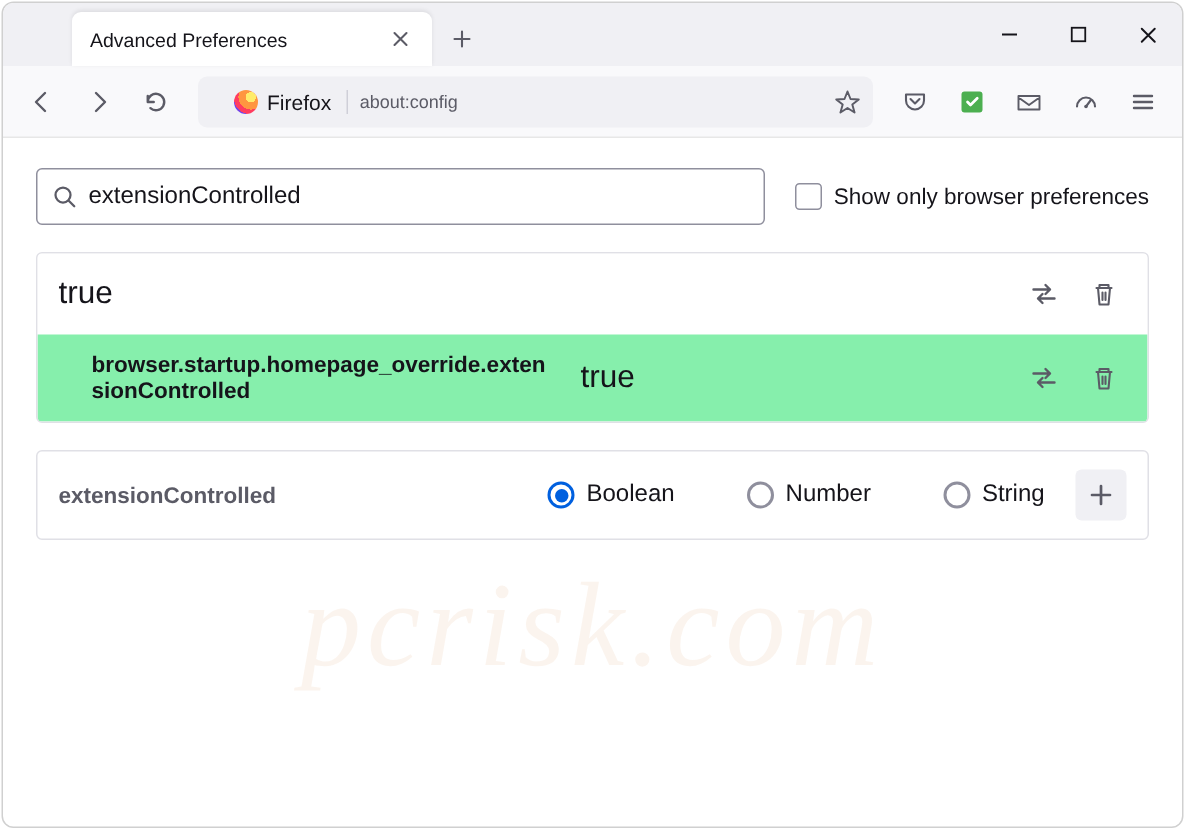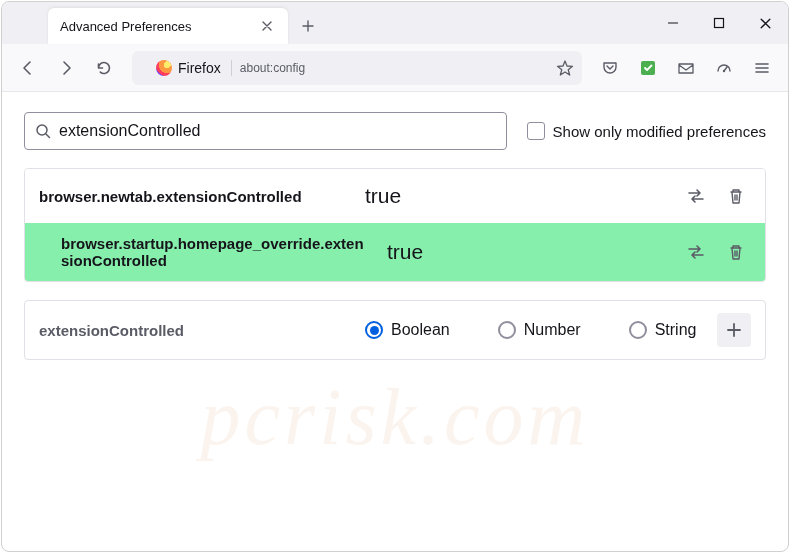--- a/index.html
+++ b/index.html
@@ -163,27 +163,26 @@
         <span>
           <svg width="16" height="16" viewBox="0 0 16 16">
               <circle cx="7" cy="7" r="5" stroke="#5b5b66" stroke-width="1.5" fill="none"></circle>
               <path d="M11 11 L14.5 14.5" stroke="#5b5b66" stroke-width="1.5" stroke-linecap="round"></path>
             </svg>
         </span>
         <input value="extensionControlled" style="">
       </div>
       <label class="modified-label">
         <span class="checkbox"></span>
-        <span>Show only modified preferences</span>
+        <span>Show only browser preferences</span>
       </label>
     </div>
 
     <div class="prefs">
       <div class="pref-row odd">
-        <div class="pref-name">browser.newtab.extensionControlled</div>
         <div class="pref-value">true</div>
         <div class="pref-actions">
           <span class="icon-btn">
             <svg width="20" height="20" viewBox="0 0 20 20">
                 <path d="M3 7 H14 M14 7 L11 4 M14 7 L11 10 M17 13 H6 M6 13 L9 10 M6 13 L9 16" stroke="currentColor" stroke-width="1.6" fill="none" stroke-linecap="round" stroke-linejoin="round"></path>
               </svg>
           </span>
           <span class="icon-btn">
             <svg width="18" height="18" viewBox="0 0 18 18">
                 <path d="M4 5 H14 M6 5 V3 H12 V5 M5 5 L6 16 H12 L13 5 M8 8 V13 M10 8 V13" stroke="currentColor" stroke-width="1.4" fill="none" stroke-linecap="round" stroke-linejoin="round"></path>

